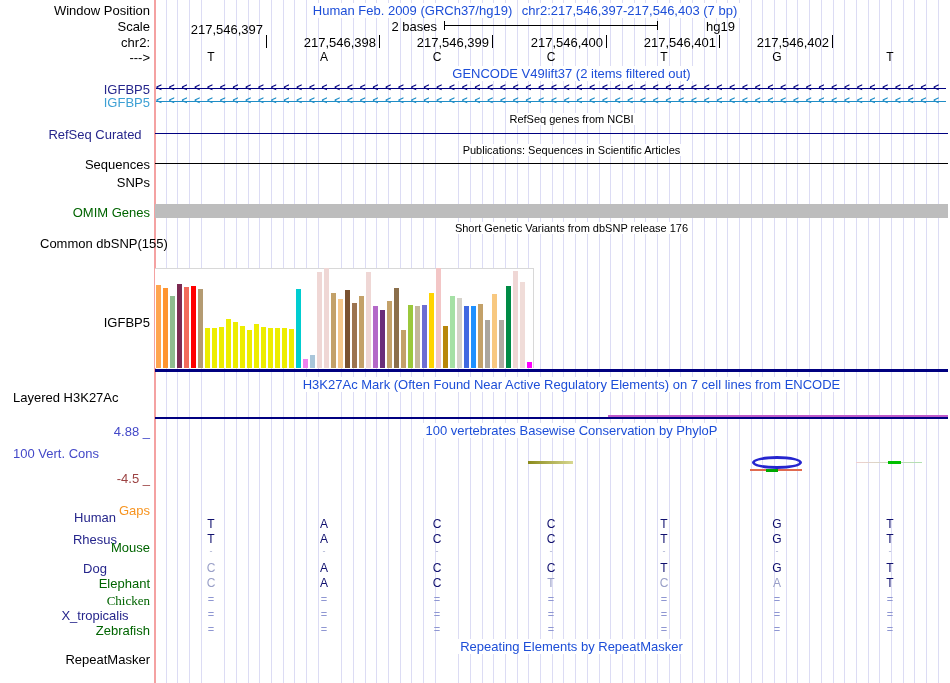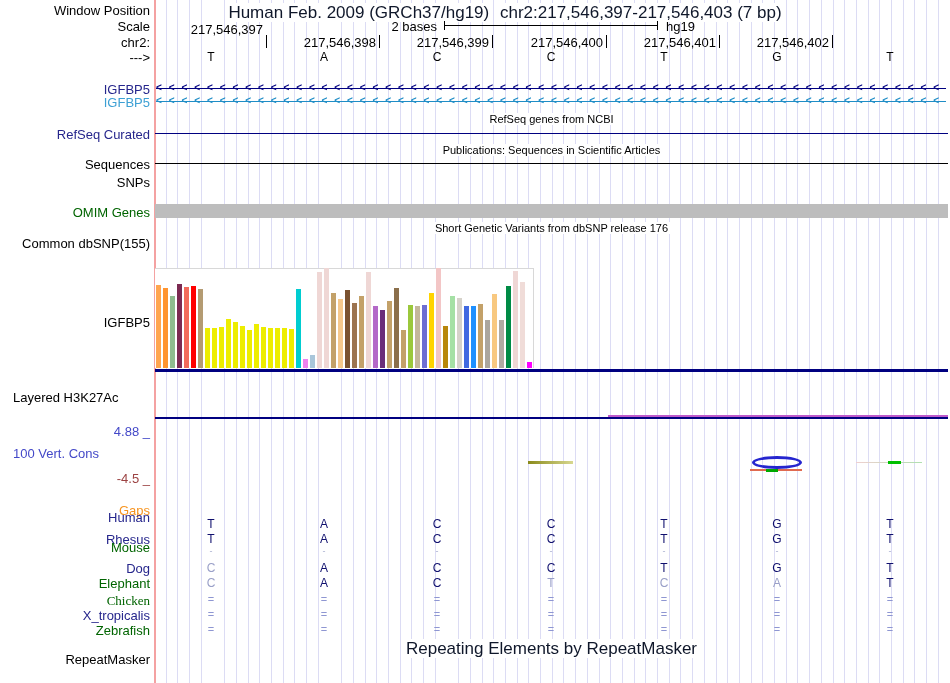--- a/index.html
+++ b/index.html
@@ -5,30 +5,30 @@
   * { margin:0; padding:0; box-sizing:border-box; }
   body { background:#fff; font-family:"Liberation Sans", sans-serif; }
   #browser { position:relative; width:950px; height:683px; background:#fff; overflow:hidden; }
 
   
   .grid { position:absolute; left:155px; top:0; width:795px; height:683px;
     background-image:repeating-linear-gradient(to right, transparent 0, transparent 10.7px, #dcdcf4 10.7px, #dcdcf4 11.7px);
     z-index:0; }
   .pink-line { position:absolute; left:154px; top:0; width:2px; height:683px; background:#f4a2a2; z-index:2; }
 
-  .abs { position:absolute; z-index:3; }
+  .abs { position:absolute; z-index:3;padding-left:40px; }
   .left-label { left:0; width:150px; text-align:right; font-size:13px; color:#000; white-space:nowrap; }
   .left-label.alignleft { text-align:left; padding-left:13px; }
-  .navy { color:#26268c; }
+  .navy { color:#26268c;text-align:center; }
   .green { color:#006400; }
   .consblue { color:#4348c8; }
   .consred { color:#9c4343; }
   .orange { color:#f79420; }
 
-  .ctitle { left:155px; width:793px; text-align:center; font-size:17px; color:#0f172a; z-index:3; }
+  .ctitle { left:155px; width:793px; text-align:center; font-size:13px; color:#1d4ed8; z-index:3; }
   .ctitle span, .stitle span { background:#fff; padding:0 3px; }
   .stitle { left:155px; width:793px; text-align:center; font-size:11px; color:#000; z-index:3; }
 
   .hline { position:absolute; z-index:3; }
 
   .arrow-row { position:absolute; left:156px; width:790px; height:12px; overflow:hidden; white-space:nowrap;
     font-size:10px; font-weight:bold; letter-spacing:6.9px; line-height:12px; z-index:3; }
   .tick { position:absolute; width:1px; height:13px; background:#000; z-index:3; }
   .coord { position:absolute; font-size:13px; color:#000; white-space:nowrap; transform:translateX(-100%); z-index:3; }
   .baseletter { position:absolute; font-size:12px; color:#000; transform:translateX(-50%); z-index:3; }
@@ -89,20 +89,21 @@
   <div id="base-row">
       <div class="baseletter" style="left: 211px; top: 50px;">T</div>
       <div class="baseletter" style="left: 324px; top: 50px;">A</div>
       <div class="baseletter" style="left: 437px; top: 50px;">C</div>
       <div class="baseletter" style="left: 551px; top: 50px;">C</div>
       <div class="baseletter" style="left: 664px; top: 50px;">T</div>
       <div class="baseletter" style="left: 777px; top: 50px;">G</div>
       <div class="baseletter" style="left: 890px; top: 50px;">T</div>
     </div>
 
+  <div class="abs ctitle" style="top:66px"><span>GENCODE V49lift37 (2 items filtered out)</span></div>
   <div class="abs left-label" style="top: 82px; color: rgb(38, 38, 140);">IGFBP5</div>
   <div class="arrow-row" id="arrows-0" style="top: 82px; color: rgb(0, 0, 128); background: linear-gradient(rgb(0, 0, 128), rgb(0, 0, 128)) center center / 100% 1px no-repeat;">&lt;&lt;&lt;&lt;&lt;&lt;&lt;&lt;&lt;&lt;&lt;&lt;&lt;&lt;&lt;&lt;&lt;&lt;&lt;&lt;&lt;&lt;&lt;&lt;&lt;&lt;&lt;&lt;&lt;&lt;&lt;&lt;&lt;&lt;&lt;&lt;&lt;&lt;&lt;&lt;&lt;&lt;&lt;&lt;&lt;&lt;&lt;&lt;&lt;&lt;&lt;&lt;&lt;&lt;&lt;&lt;&lt;&lt;&lt;&lt;&lt;&lt;&lt;&lt;&lt;&lt;</div>
   <div class="abs left-label" style="top: 95px; color: rgb(61, 160, 212);">IGFBP5</div>
   <div class="arrow-row" id="arrows-1" style="top: 95px; color: rgb(31, 141, 198); background: linear-gradient(rgb(31, 141, 198), rgb(31, 141, 198)) center center / 100% 1px no-repeat;">&lt;&lt;&lt;&lt;&lt;&lt;&lt;&lt;&lt;&lt;&lt;&lt;&lt;&lt;&lt;&lt;&lt;&lt;&lt;&lt;&lt;&lt;&lt;&lt;&lt;&lt;&lt;&lt;&lt;&lt;&lt;&lt;&lt;&lt;&lt;&lt;&lt;&lt;&lt;&lt;&lt;&lt;&lt;&lt;&lt;&lt;&lt;&lt;&lt;&lt;&lt;&lt;&lt;&lt;&lt;&lt;&lt;&lt;&lt;&lt;&lt;&lt;&lt;&lt;&lt;&lt;</div>
 
   <div class="abs stitle" style="top:113px"><span>RefSeq genes from NCBI</span></div>
   <div class="abs left-label navy" style="top:127px">RefSeq Curated</div>
   <div class="hline" style="left:155px; top:133px; width:793px; height:1px; background:#000080;"></div>
 
   <div class="abs stitle" style="top:144px"><span>Publications: Sequences in Scientific Articles</span></div>
@@ -169,24 +170,26 @@
       <div class="bar" style="left: 330px; width: 5px; height: 48px; background: rgb(171, 166, 158);"></div>
       <div class="bar" style="left: 337px; width: 5px; height: 74px; background: rgb(248, 200, 128);"></div>
       <div class="bar" style="left: 344px; width: 5px; height: 48px; background: rgb(176, 170, 162);"></div>
       <div class="bar" style="left: 351px; width: 5px; height: 82px; background: rgb(0, 139, 69);"></div>
       <div class="bar" style="left: 358px; width: 5px; height: 97px; background: rgb(239, 215, 213);"></div>
       <div class="bar" style="left: 365px; width: 5px; height: 86px; background: rgb(240, 220, 216);"></div>
       <div class="bar" style="left: 372px; width: 5px; height: 6px; background: rgb(255, 0, 255);"></div>
     </div>
   <div class="hline" style="left:155px; top:369px; width:793px; height:3px; background:#000080;"></div>
 
+  <div class="abs ctitle" style="top:377px"><span>H3K27Ac Mark (Often Found Near Active Regulatory Elements) on 7 cell lines from ENCODE</span></div>
   <div class="abs left-label alignleft" style="top:390px">Layered H3K27Ac</div>
   <div class="hline" style="left:155px; top:417px; width:793px; height:2px; background:#000080;"></div>
   <div class="hline" style="left:608px; top:415px; width:340px; height:2px; background:#be5acb;"></div>
 
+  <div class="abs ctitle consblue" style="top:423px"><span>100 vertebrates Basewise Conservation by PhyloP</span></div>
   <div class="abs left-label consblue" style="top:424px">4.88 _</div>
   <div class="abs left-label alignleft consblue" style="top:446px">100 Vert. Cons</div>
   <div class="abs left-label consred" style="top:471px">-4.5 _</div>
 
   <div class="phylop-mark" style="left:528px; top:461px; width:45px; height:3px; background:linear-gradient(to right,#8a8a1a,#d8d890);"></div>
   <div class="phylop-mark" style="left:752px; top:456px; width:50px; height:13px; border:3px solid #2525cf; border-radius:50%;"></div>
   <div class="phylop-mark" style="left:750px; top:469px; width:52px; height:2px; background:#e06a50;"></div>
   <div class="phylop-mark" style="left:766px; top:469px; width:12px; height:3px; background:#00a800;"></div>
   <div class="phylop-mark" style="left:856px; top:462px; width:66px; height:1px; background:linear-gradient(to right,#f0d0d0,#b0e0b0);"></div>
   <div class="phylop-mark" style="left:888px; top:461px; width:13px; height:3px; background:#00c000;"></div>

